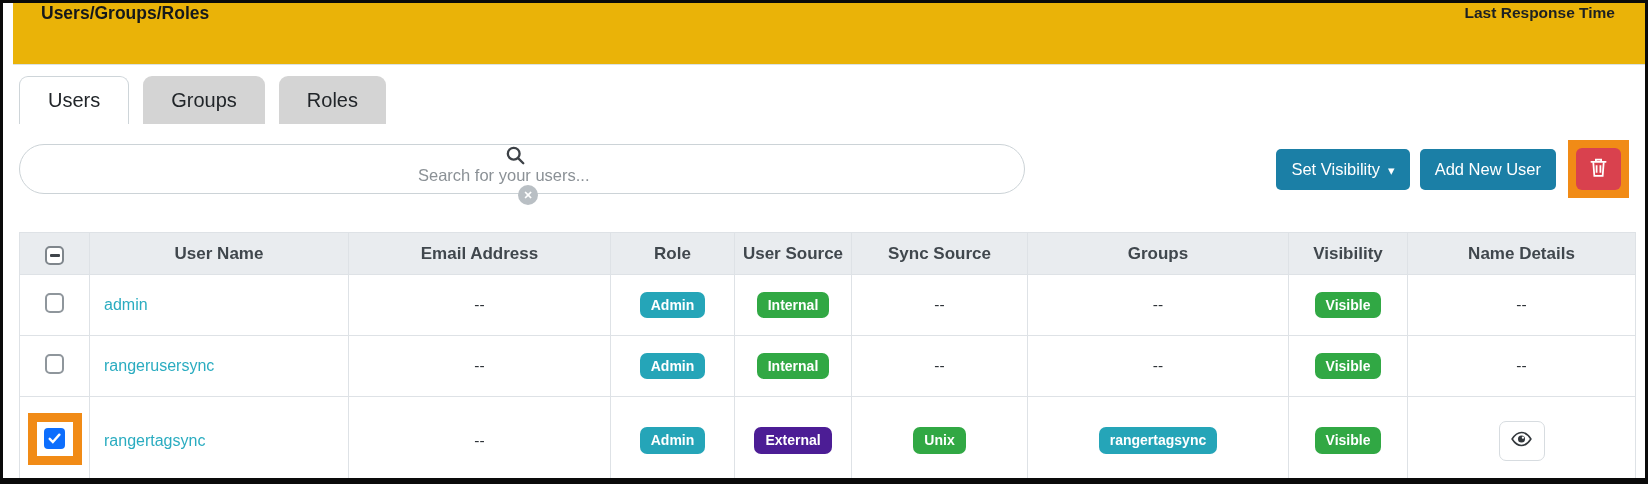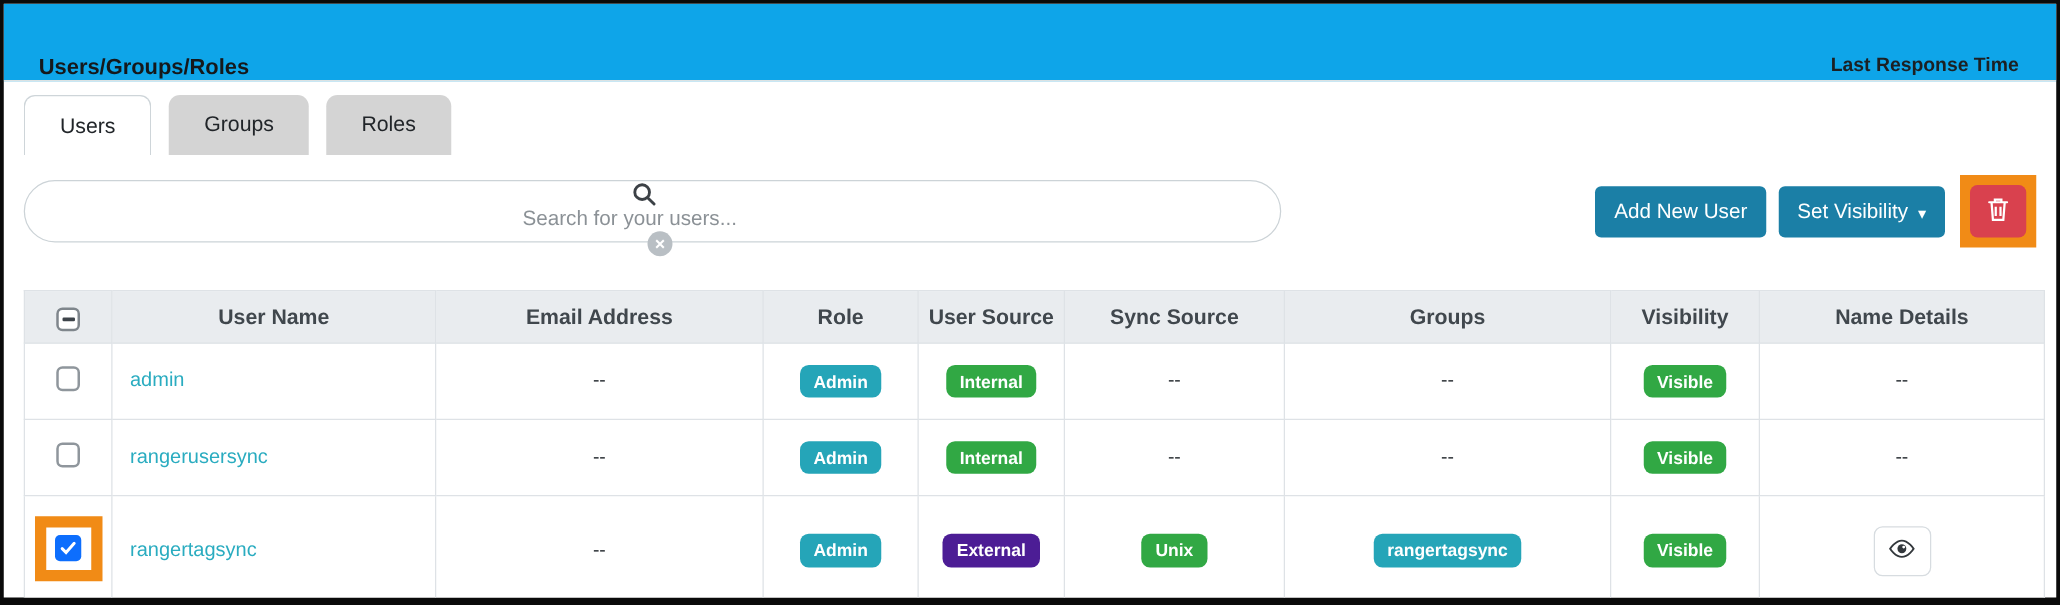--- a/index.html
+++ b/index.html
@@ -12,35 +12,36 @@
     width:1648px; height:484px;
     border:3px solid #0a0a0a;
     border-bottom-width:6px;
     background:#fff;
     overflow:hidden;
     position:relative;
   }
   
   .topbar {
     height:62px;
-    background:#0ea5e9;
+    background:#eab308;
     border-bottom:1px solid #dbe2e3;
-    display:flex; align-items:flex-end; justify-content:space-between;
+    display:flex; align-items:flex-start; justify-content:space-between;
     padding:0 30px 0 28px;
+    margin-left:10px;
   }
   .page-title { font-size:17.5px; font-weight:bold; color:#15181b; }
   .response-block { text-align:right; line-height:1.35; }
   .response-label { font-size:15.5px; font-weight:bold; color:#1c2023; }
   .response-time { font-size:15.5px; color:#2b3135; }
   
   .tabs { display:flex; gap:14px; margin:11px 0 0 16px; height:48px; }
   .tab {
     display:flex; align-items:center;
     padding:0 28px;
-    font-size:17px; color:#212529;
+    font-size:20px; color:#212529;
     border-radius:9px 9px 0 0;
     cursor:default;
   }
   .tab.active { background:#fff; border:1px solid #ced5d9; border-bottom:none; }
   .tab.inactive { background:#d4d4d4; }
   
   .controls { display:flex; align-items:center; margin:20px 16px 0 16px; height:50px; }
   .searchbox {
     width:1006px; height:50px;
     border:1px solid #ccd3d7; border-radius:25px;
@@ -170,25 +171,25 @@
           <circle cx="8.3" cy="8.3" r="5.6"></circle>
           <line x1="12.7" y1="12.7" x2="17.4" y2="17.4" stroke-linecap="round"></line>
         </svg>
       </span>
       <input class="search-input" type="text" placeholder="Search for your users..." style="">
       <span class="clear-icon">✕</span>
     </div>
 
     <div class="btn-group">
       <button class="btn">
-        <span>Add New User</span>
+        <span>Set Visibility</span>
+        <span class="caret">▾</span>
       </button>
       <button class="btn">
-        <span>Set Visibility</span>
-        <span class="caret">▾</span>
+        <span>Add New User</span>
       </button>
     </div>
 
     <div class="annot">
       <button class="btn-danger">
         <span>
           <svg width="17" height="19" viewBox="0 0 14 16" fill="none" stroke="#ffffff" stroke-width="1.5">
             <path d="M1 3.2 H13" stroke-linecap="round"></path>
             <path d="M4.8 3 V1.4 H9.2 V3"></path>
             <path d="M2.6 3.6 L3.5 15 H10.5 L11.4 3.6"></path>

